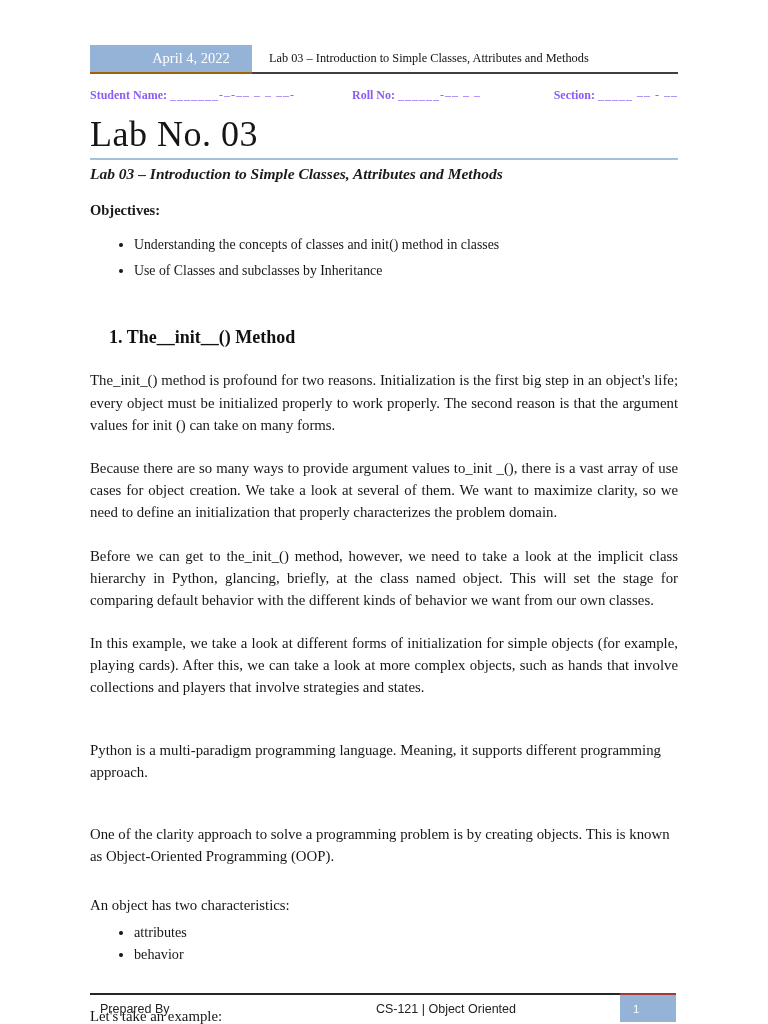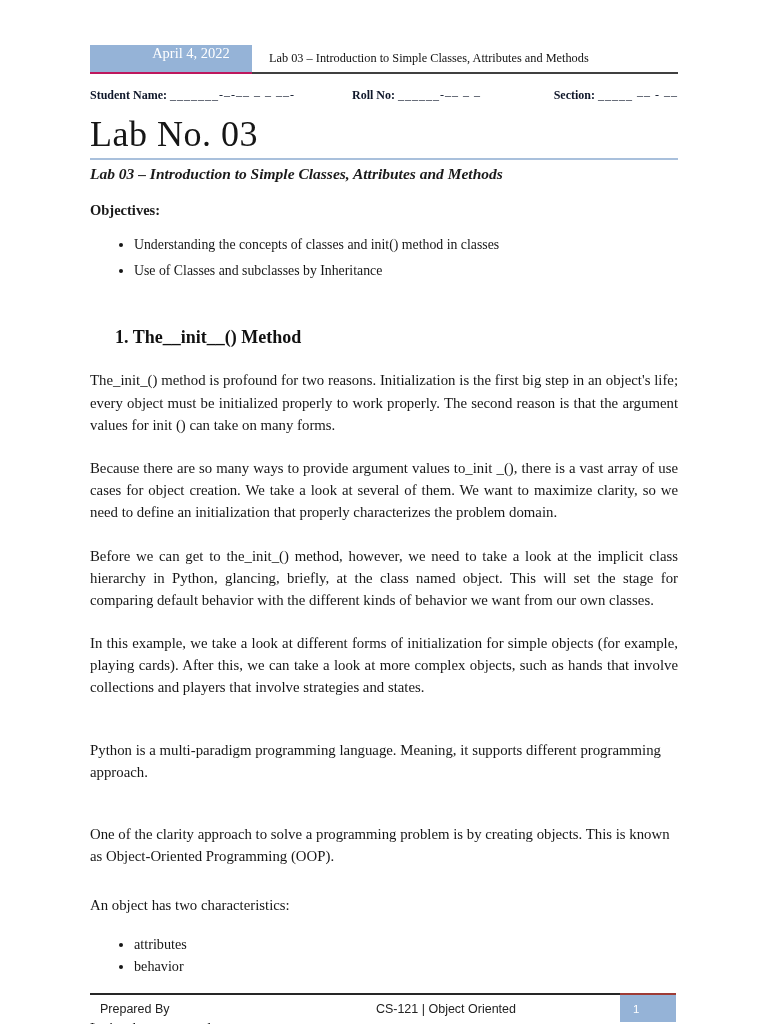--- a/index.html
+++ b/index.html
@@ -12,39 +12,39 @@
     overflow:hidden;
   }
   .page { position:relative; width:768px; height:1024px; background:#fff; }
   .content { padding:0 90px 0 90px; }
 
   
   .doc-header { display:flex; margin-top:45px; align-items:stretch; }
   .date-box {
     width:162px; height:29px;
     background:#95B3D7;
-    border-bottom:2px solid #be185d;
+    border-bottom:2px solid #a16207;
     color:#ffffff;
     font-size:14.5px;
-    display:flex; align-items:flex-start; justify-content:center;padding-left:40px;
+    display:flex; align-items:center; justify-content:center;padding-left:40px;
   }
   .header-title-cell {
     flex:1;
     border-bottom:2.5px solid #404040;
     display:flex; align-items:center;
     padding-left:17px;
     font-size:12.3px;
     color:#111;
   }
 
   
   .form-row {
     display:flex; margin-top:14px;
     font-size:12px; font-weight:bold;
-    color:#0f172a;
+    color:#8b5cf6;
     align-items:flex-end;
   }
   .form-group { white-space:nowrap; }
   .form-group .fill {
     font-weight:normal; letter-spacing:1px; font-size:12px;
   }
   .fg-name { width:262px; }
   .fg-roll { flex:1; }
   .fg-section { text-align:right; }
 
@@ -65,35 +65,35 @@
     color:#1b1b1b;
   }
 
   
   .objectives-label { margin-top:19px; font-weight:bold; font-size:14.5px; }
   ul.objectives { margin-top:16px; padding-left:44px; list-style:disc; }
   ul.objectives li { font-size:13.8px; line-height:1.45; margin-bottom:6px; color:#161616; }
 
   
   .section-heading {
-    margin-top:46px; margin-left:25px;
+    margin-top:46px; margin-left:19px;
     font-weight:bold; font-size:18px; color:#111;
   }
 
   
   p.body-par {
     margin-top:21px;
     font-size:14.8px; line-height:1.5;
     text-align:justify;
     color:#161616;
   }
   p.gap-lg { margin-top:32px; }
   p.no-justify { text-align:left;margin-top:40px; }
 
-  ul.characteristics { margin-top:16px; padding-left:44px; list-style:disc; }
+  ul.characteristics { margin-top:4px; padding-left:44px; list-style:disc; }
   ul.characteristics li { font-size:14.2px; line-height:1.55; color:#161616; }
 
   
   .doc-footer {
     position:absolute; top:948px; left:90px; width:586px;
     display:flex; align-items:flex-start;
     font-family:"Liberation Sans", sans-serif;
   }
   .footer-main {
     flex:1;

